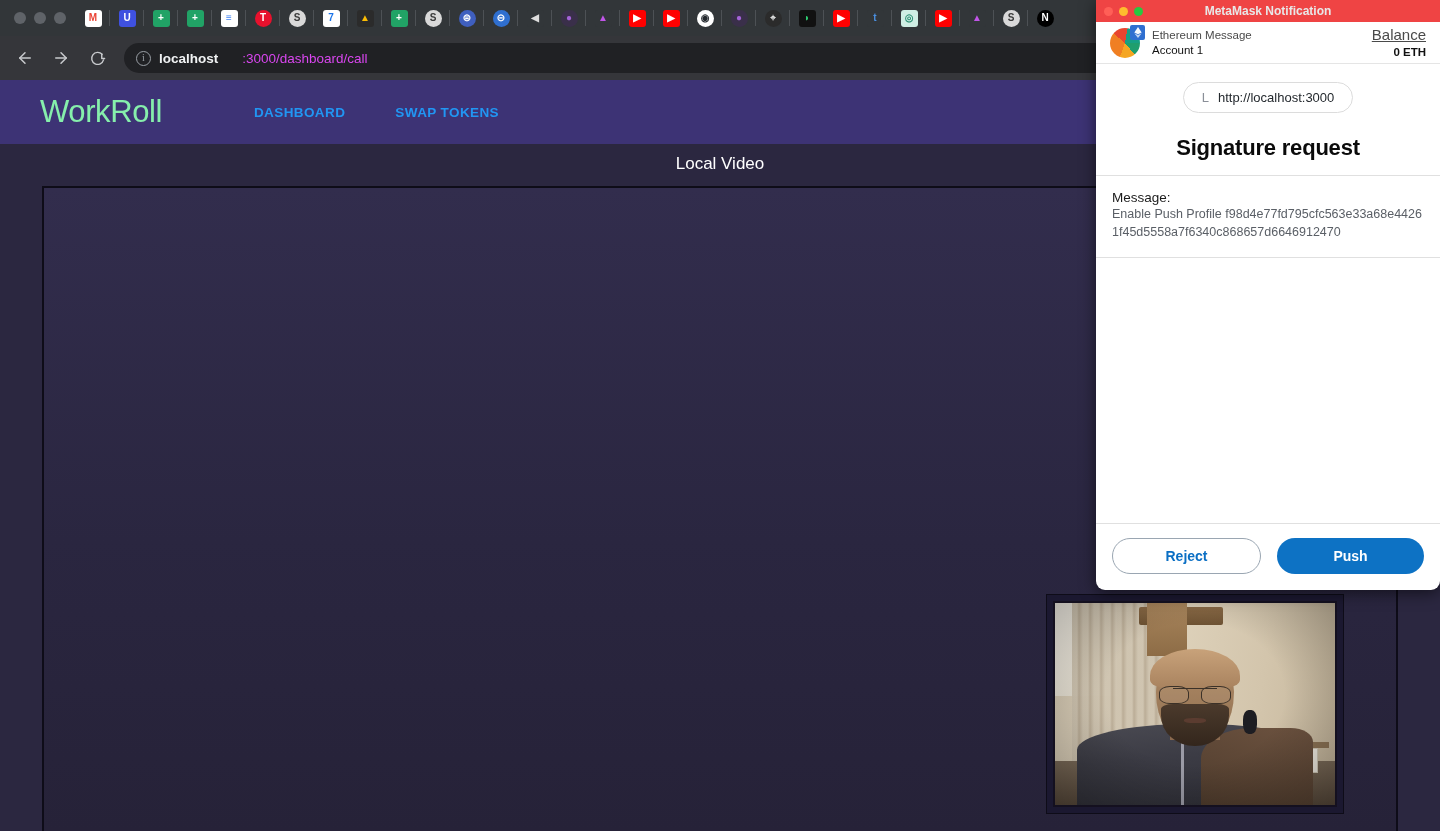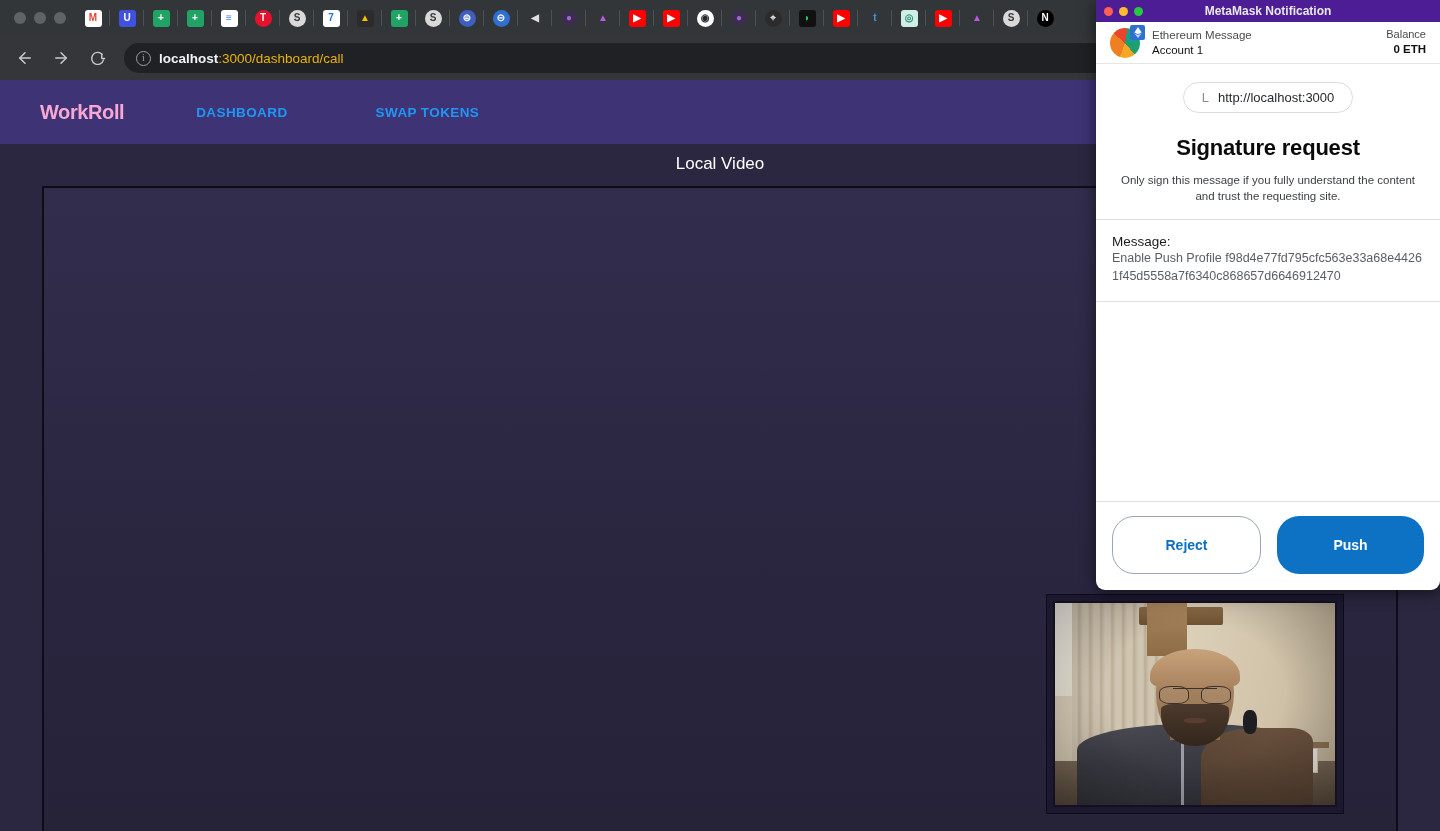--- a/index.html
+++ b/index.html
@@ -60,47 +60,47 @@
   }
   #omnibox {
     margin-left: 6px;
     height: 30px; flex: 1; max-width: 1390px;
     background: #202124; border-radius: 15px;
     display: flex; align-items: center; gap: 8px;
     padding: 0 12px;
     color: #e8eaed; font-size: 13.5px;
   }
   #omnibox .host { color: #f1f3f4; font-weight: 600; }
-  #omnibox .rest { color: #eab308; }
+  #omnibox .rest { color: #d946ef; padding-left: 24px; }
   .info-ic {
     width: 15px; height: 15px; border-radius: 50%;
     border: 1.4px solid #9aa0a6; color: #9aa0a6;
     font-size: 10px; line-height: 12px; text-align: center;
     font-family: "Liberation Serif", serif;
   }
 
   
   #page {
     position: absolute; top: 80px; left: 0; width: 1440px; height: 751px;
     background: #2b2740;
     overflow: hidden;
   }
   #app-header {
     height: 64px; width: 100%;
     background: #3d3375;
     display: flex; align-items: center;
     padding: 0 40px;
   }
   #brand {
-    color: #f9a8d4; font-size: 20px; font-weight: bold;
+    color: #86efac; font-size: 31px; font-weight: normal;
     letter-spacing: -0.4px;
   }
   #navlinks {
-    display: flex; align-items: center; gap: 88px;
-    margin-left: 72px;
+    display: flex; align-items: center; gap: 50px;
+    margin-left: 92px;
   }
   .navlink {
     color: #2196f3; font-size: 13.5px; font-weight: bold;
     letter-spacing: 0.4px; text-decoration: none;
   }
 
   #local-video-label {
     width: 100%; text-align: center;
     color: #ffffff; font-size: 17px;
     padding: 10px 0 12px;
@@ -231,21 +231,21 @@
     position: absolute;
     left: 1096px; top: 0;
     width: 344px; height: 590px;
     background: #ffffff;
     border-radius: 0 0 9px 9px;
     box-shadow: 0 3px 16px rgba(0,0,0,.55);
     overflow: hidden;
     display: flex; flex-direction: column;
   }
   #mm-titlebar {
-    height: 22px; background: #4c1d95;
+    height: 22px; background: #ef4444;
     display: flex; align-items: center; position: relative;
     flex: 0 0 auto;
   }
   #mm-tl { display: flex; gap: 6px; padding-left: 8px; }
   #mm-tl span { width: 9px; height: 9px; border-radius: 50%; display: block; }
   #mm-title {
     position: absolute; left: 0; right: 0; text-align: center;
     color: #e8e8e8; font-size: 12px; font-weight: bold;
     pointer-events: none;
   }
@@ -268,21 +268,21 @@
   #eth-badge {
     position: absolute; right: -5px; top: -3px;
     width: 15px; height: 15px; border-radius: 2px;
     background: #2f6fd0;
     display: flex; align-items: center; justify-content: center;
   }
   #mm-acct-text { margin-left: 12px; line-height: 1.25; }
   #mm-network { font-size: 11.5px; color: #4a4a4a; }
   #mm-acct-name { font-size: 11.5px; color: #111; font-weight: normal; }
   #mm-balance-col { margin-left: auto; text-align: right; line-height: 1.25; }
-  #mm-balance-label { font-size: 11px; color: #4a4a4a; }
+  #mm-balance-label { font-size: 15px; color: #4a4a4a; text-decoration: underline; }
   #mm-balance-val { font-size: 11.5px; color: #111; font-weight: bold; }
 
   #mm-body { flex: 1 1 auto; display: flex; flex-direction: column; min-height: 0; }
   #site-pill {
     margin: 18px auto 0;
     border: 1px solid #dcdcdc; border-radius: 20px;
     padding: 7px 18px;
     display: flex; align-items: center; gap: 9px;
     font-size: 13px; color: #24292e;
     background: #fff;
@@ -316,21 +316,21 @@
     word-break: break-all;
   }
   #mm-spacer { flex: 1 1 auto; }
   #mm-footer {
     border-top: 1px solid #e0e0e0;
     padding: 14px 16px 16px;
     display: flex; gap: 16px;
     flex: 0 0 auto;
   }
   .mm-btn {
-    flex: 1; height: 58px; border-radius: 22px;
+    flex: 1; height: 36px; border-radius: 22px;
     font-size: 14px; font-weight: bold;
     display: flex; align-items: center; justify-content: center;
     cursor: pointer; border: none;
     font-family: "Liberation Sans", sans-serif;
   }
   #btn-reject { background: #fff; color: #0b6fc4; border: 1px solid #9aa6b2; }
   #btn-sign { background: #0d72c4; color: #fff; }
 </style>
 </head>
 <body>
@@ -537,21 +537,20 @@
     </div>
 
     <div id="mm-body">
 
       <div id="site-pill">
         <span id="site-favicon">L</span>
         <span>http://localhost:3000</span>
       </div>
 
       <div id="mm-heading">Signature request</div>
-      <div id="mm-sub">Only sign this message if you fully understand the content and trust the requesting site.</div>
 
       <div id="mm-divider"></div>
 
       <div id="mm-message">
         <div id="mm-message-label">Message:</div>
         <div id="mm-message-value">Enable Push Profile f98d4e77fd795cfc563e33a68e44261f45d5558a7f6340c868657d6646912470</div>
       </div>
 
       <div id="mm-spacer"></div>
 

